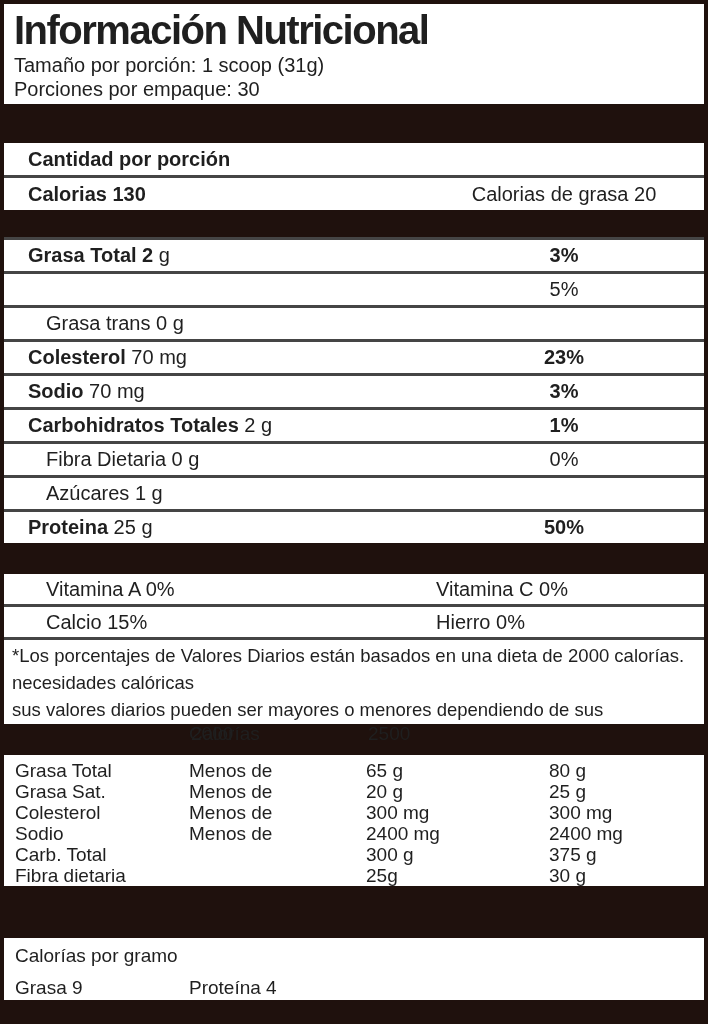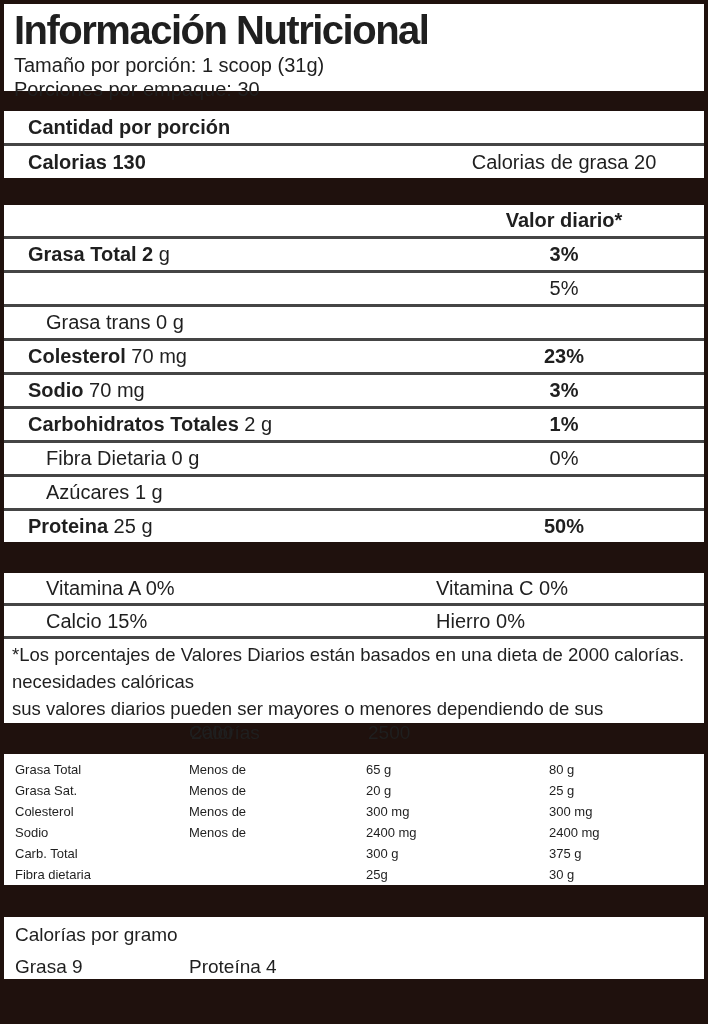--- a/index.html
+++ b/index.html
@@ -10,21 +10,21 @@
     background:#1f110d;
     padding:4px;
     font-family:"Liberation Sans", sans-serif;
     color:#1f1f1f;
     overflow:hidden;
   }
   .block { background:#ffffff; width:700px; position:relative; }
   .divider { height:3px; background:#454545; width:100%; }
 
   
-  .header-block { height:87px; padding:3px 0 0 10px; margin-bottom:20px; }
+  .header-block { height:100px; padding:3px 0 0 10px; margin-bottom:39px; }
   .title { font-size:40px; font-weight:bold; letter-spacing:-1.5px; line-height:46px; white-space:nowrap; }
   .sub { font-size:20px; line-height:24px; white-space:nowrap; }
 
   
   .row { position:relative; display:flex; align-items:center; height:31px; font-size:20px; white-space:nowrap; }
   .row .name { padding-left:24px; }
   .row.indent .name { padding-left:42px; }
   .b { font-weight:bold; }
 
   .amount-block { margin-bottom:27px; }
@@ -38,21 +38,21 @@
   
   .vitamin-block { margin-bottom:31px; }
   .vitamin-block .row { height:30px; }
   .vit-right { position:absolute; left:432px; }
   .footnote { padding:2px 0 0 8px; height:84px; font-size:18.5px; }
   .footnote .fn-line { line-height:27px; white-space:nowrap; }
   .cols-header { height:21px; display:grid; grid-template-columns:177px 177px 183px auto; font-size:19px; align-items:end; padding-left:2px; }
   .cols-header span:first-child { padding-left:175px; }
 
   
-  .ref-block { height:131px; padding:5px 8px 0 11px; margin-bottom:32px; font-size:13px; }
+  .ref-block { height:131px; padding:5px 8px 0 11px; margin-bottom:52px; font-size:19px; }
   .ref-row { display:grid; grid-template-columns:174px 177px 183px auto; line-height:21px; white-space:nowrap; }
 
   
   .cpg-block { height:62px; padding:7px 0 0 11px; font-size:19px; }
   .cpg-row { display:grid; grid-template-columns:174px 305px auto; margin-top:10px; white-space:nowrap; }
 </style>
 </head>
 <body>
 
 <div class="label">
@@ -68,23 +68,20 @@
       <span class="name b">Cantidad por porción</span>
     </div>
     <div class="divider"></div>
     <div class="row">
       <span class="name b">Calorias 130</span>
       <span class="cff-col">Calorias de grasa 20</span>
     </div>
   </section>
 
   <section class="block nutrient-block">
-    <div class="row">
-      <span class="dv-col b">Valor diario*</span>
-    </div>
     <div class="divider"></div>
 
     <div class="row">
       <span class="name"><b>Grasa Total 2</b><span> g</span></span>
       <span class="dv-col b">3%</span>
     </div>
     <div class="divider"></div>
 
     <div class="row indent">
       <span class="dv-col">5%</span>

